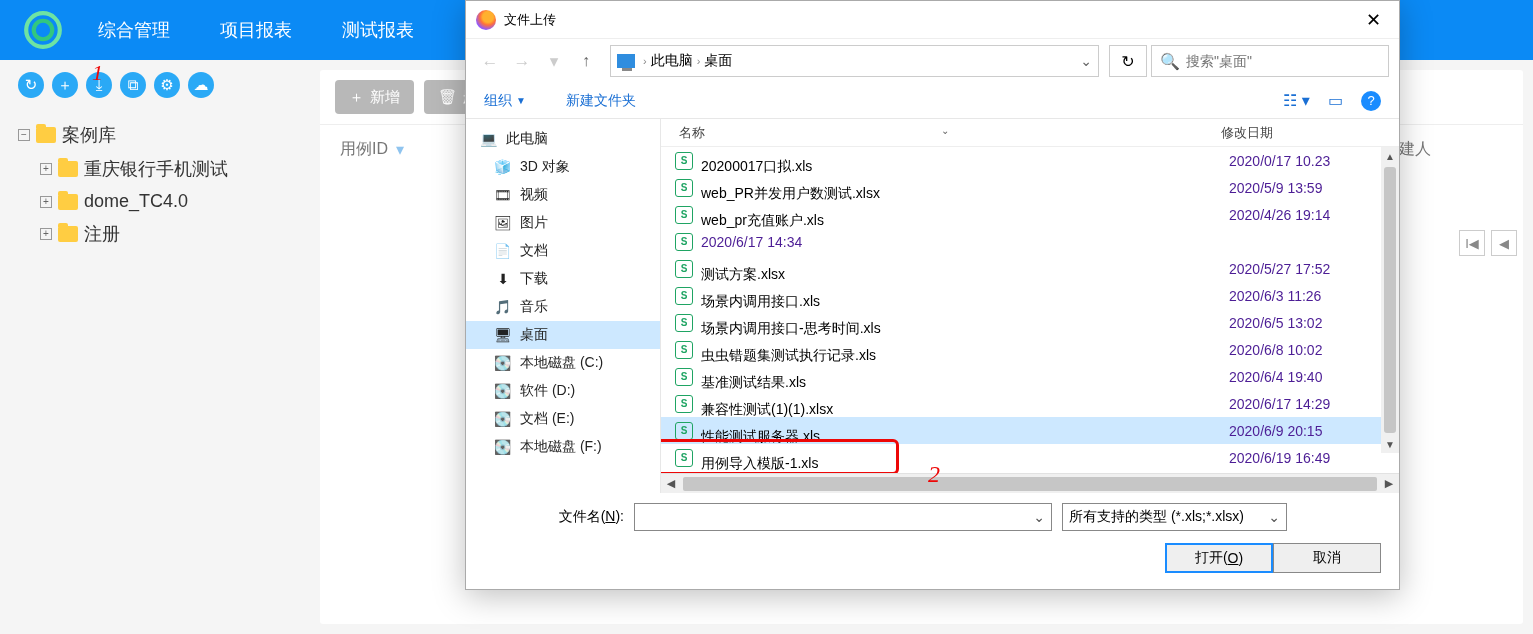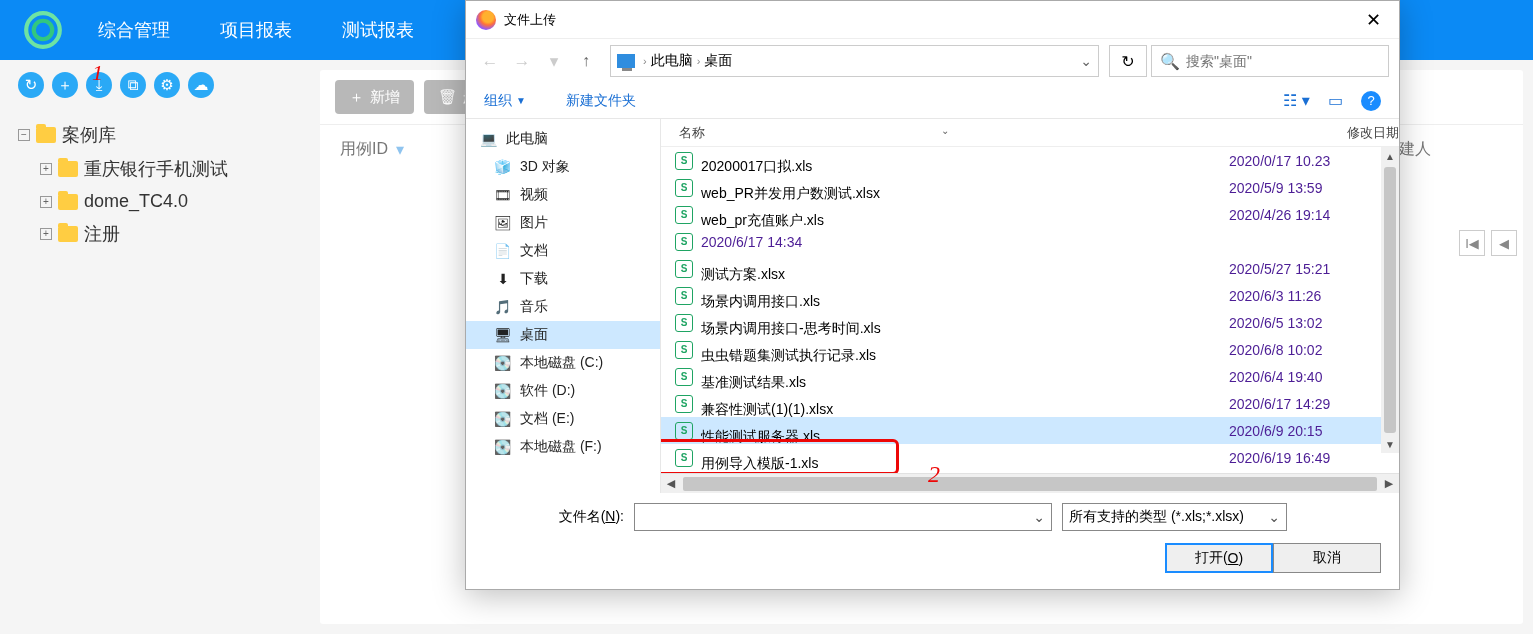--- a/index.html
+++ b/index.html
@@ -65,21 +65,21 @@
   .dlg-body{ flex:1; display:flex; min-height:0;}
   .dlg-side{ width:195px; border-right:1px solid #e7e7e7; overflow:auto; padding:6px 0;}
   .dlg-side .sitem{ display:flex; align-items:center; gap:8px; padding:5px 8px 5px 28px; font-size:14px; cursor:pointer; color:#222;}
   .dlg-side .sitem.sel{ background:#cde8ff;}
   .dlg-side .sicon{ width:18px; height:18px; display:flex; align-items:center; justify-content:center; font-size:14px;}
   .dlg-side .pc{ padding-left:14px; font-weight:500;}
 
   .dlg-files{ flex:1; display:flex; flex-direction:column; min-width:0;}
   .fl-head{ height:28px; display:flex; align-items:center; font-size:13px; color:#444; border-bottom:1px solid #eee; position:relative;}
   .fl-head .h1{ width:560px; padding-left:18px;}
-  .fl-head .h2{ flex:1;text-align:right;}
+  .fl-head .h2{ flex:1;}
   .fl-head .caret{ position:absolute; left:280px; top:6px; font-size:10px; color:#666;}
   .fl-list{ flex:1; overflow:hidden; position:relative;}
   .fl-row{ height:27px; display:flex; align-items:center; font-size:14px; padding-left:14px; cursor:default; position:relative;}
   .fl-row.sel{ background:#cde8ff;}
   .fl-row .ficon{ width:18px; height:18px; border:1.5px solid #1fa463; border-radius:3px; display:flex; align-items:center; justify-content:center; color:#1fa463; font-size:10px; font-weight:bold; margin-right:8px; flex-shrink:0;}
   .fl-row .fname{ width:528px; white-space:nowrap; overflow:hidden; text-overflow:ellipsis;margin-top:12px;}
   .fl-row .fdate{ flex:1; color:#4c1d95;}
   .fl-scroll{ height:20px; background:#f0f0f0; border-top:1px solid #e2e2e2; display:flex; align-items:center;}
   .fl-scroll .sa{ width:20px; text-align:center; color:#555; font-size:11px; cursor:pointer;}
   .fl-scroll .track{ flex:1; height:14px; background:#c6c6c6; margin:0 2px; border-radius:2px;}
@@ -294,21 +294,21 @@
             <span class="fname">web_pr充值账户.xls</span>
             <span class="fdate">2020/4/26 19:14</span>
           </div>
           <div class="fl-row">
             <span class="ficon">S</span>
             <span class="fdate">2020/6/17 14:34</span>
           </div>
           <div class="fl-row">
             <span class="ficon">S</span>
             <span class="fname">测试方案.xlsx</span>
-            <span class="fdate">2020/5/27 15:21</span>
+            <span class="fdate">2020/5/27 17:52</span>
           </div>
           <div class="fl-row">
             <span class="ficon">S</span>
             <span class="fname">场景内调用接口.xls</span>
             <span class="fdate">2020/6/3 11:26</span>
           </div>
           <div class="fl-row">
             <span class="ficon">S</span>
             <span class="fname">场景内调用接口-思考时间.xls</span>
             <span class="fdate">2020/6/5 13:02</span>

